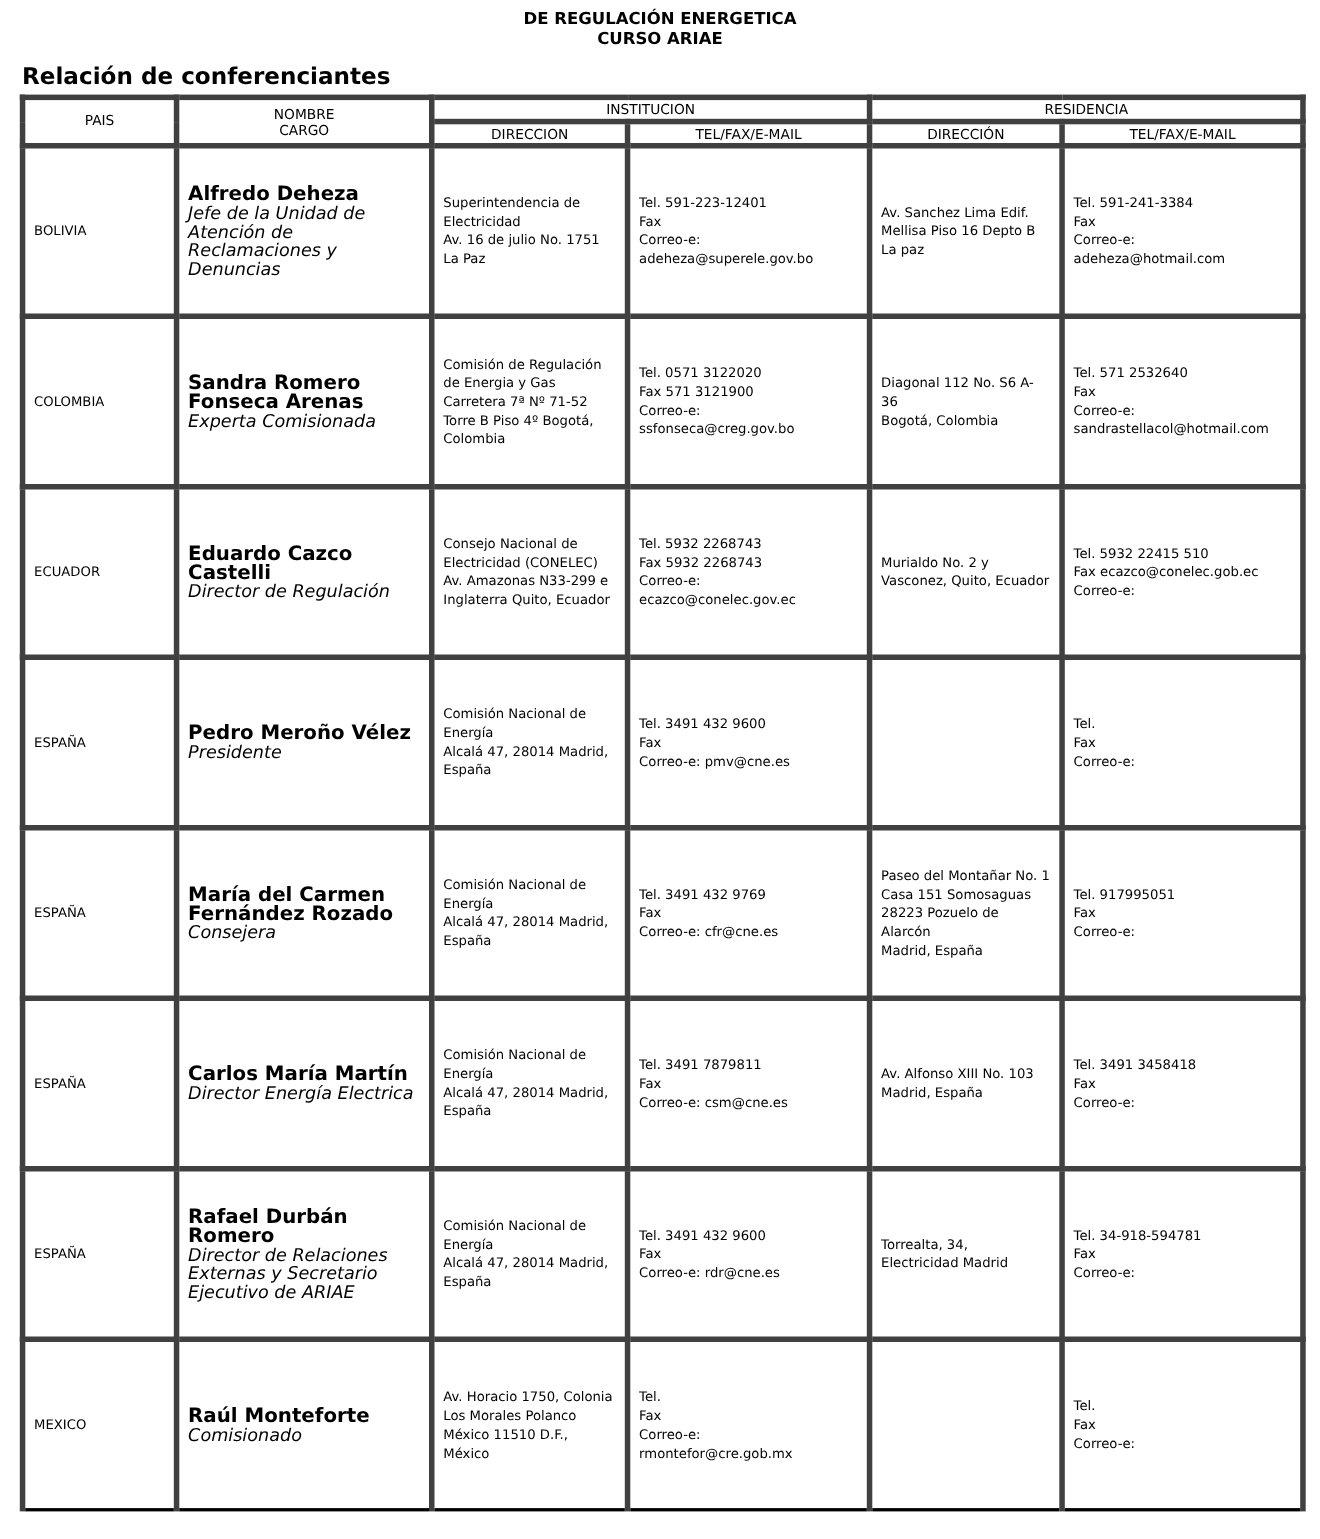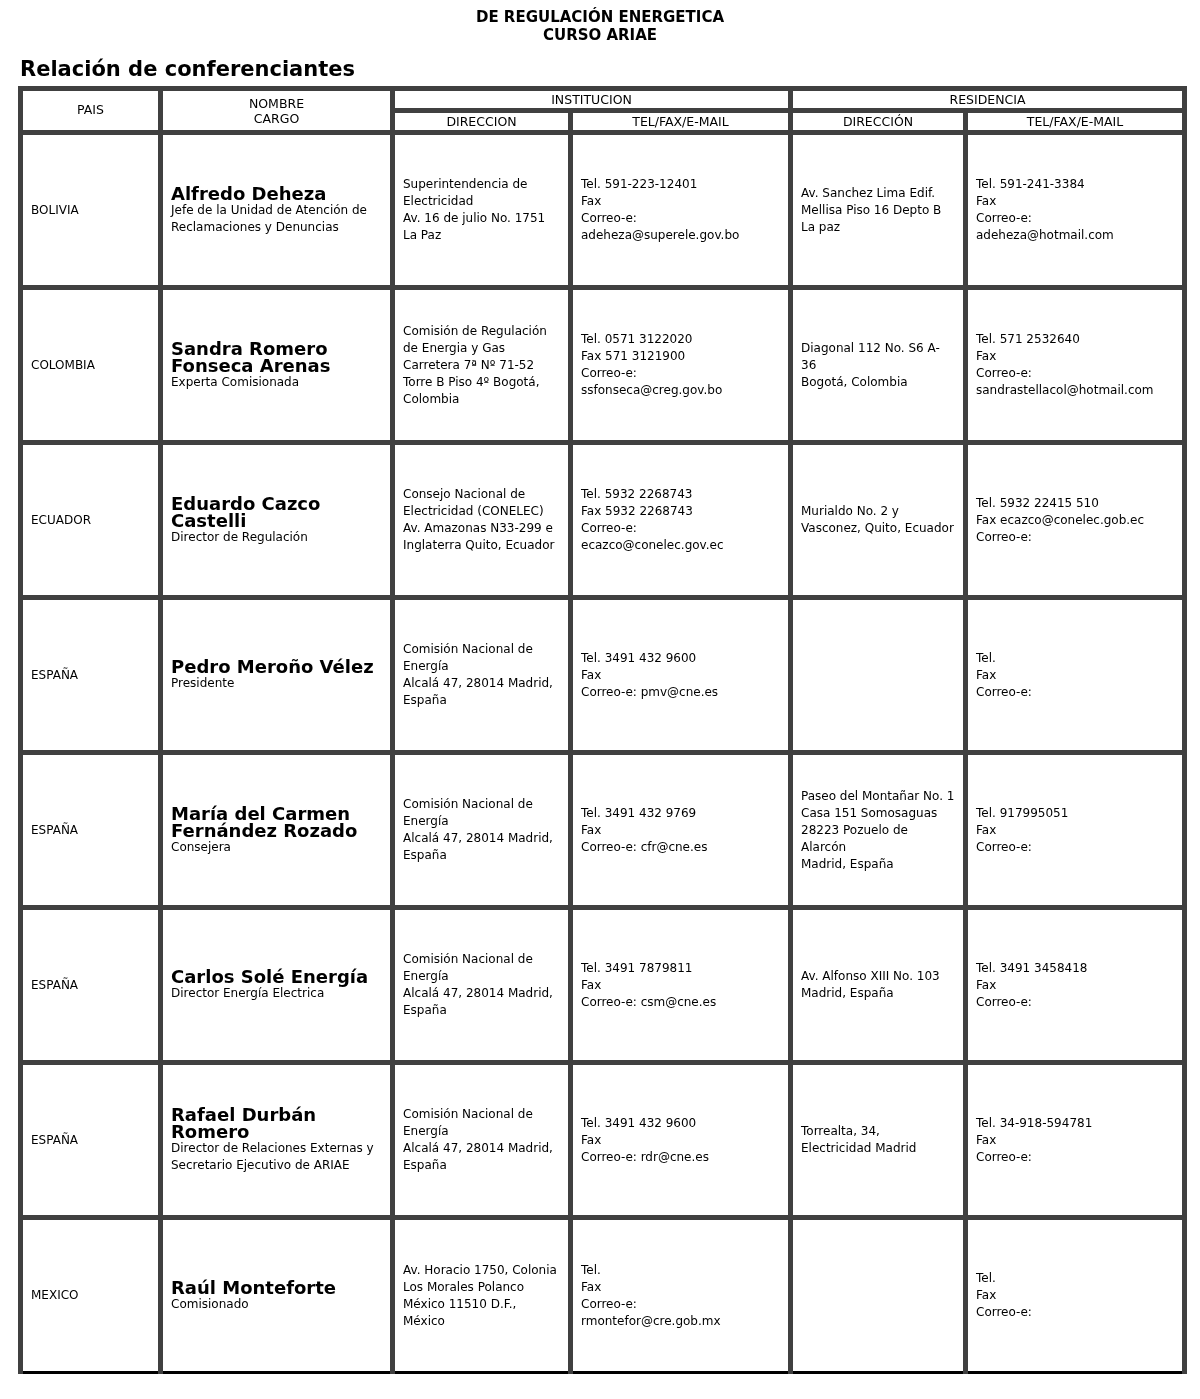--- a/index.html
+++ b/index.html
@@ -74,22 +74,23 @@
   .cell-text {
     white-space: pre-line;
     display: block;
   }
   .nombre {
     font-weight: bold;
     font-size: 18px;
     line-height: 17px;
   }
   .cargo {
-    font-size: 12px;
+    font-size: 16px;
     line-height: 17px;
+    font-style: italic;
   }
   td.pais-cell {
     font-size: 12px;
   }
 </style>
 </head>
 <body>
 
 <div class="page">
 
@@ -284,21 +285,21 @@
 Fax
 Correo-e:</span>
           </td>
       </tr>
 
       <tr>
         <td class="pais-cell">
             <span class="cell-text">ESPAÑA</span>
           </td>
         <td>
-          <div class="nombre">Carlos Solé Energía</div>
+          <div class="nombre">Carlos María Martín</div>
           <div class="cargo">Director Energía Electrica</div>
         </td>
         <td>
             <span class="cell-text">Comisión Nacional de
 Energía
 Alcalá 47, 28014 Madrid,
 España</span>
           </td>
         <td>
             <span class="cell-text">Tel. 3491 7879811

